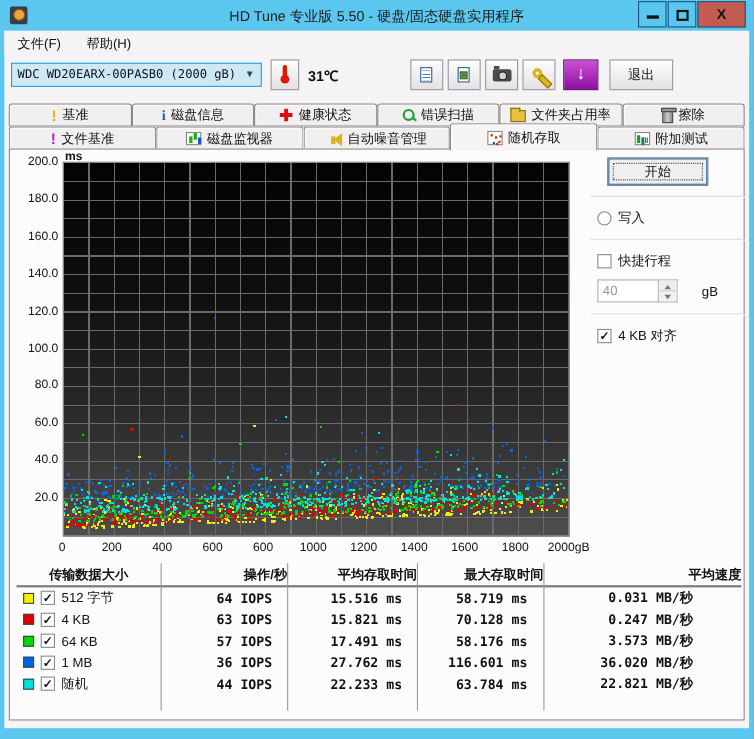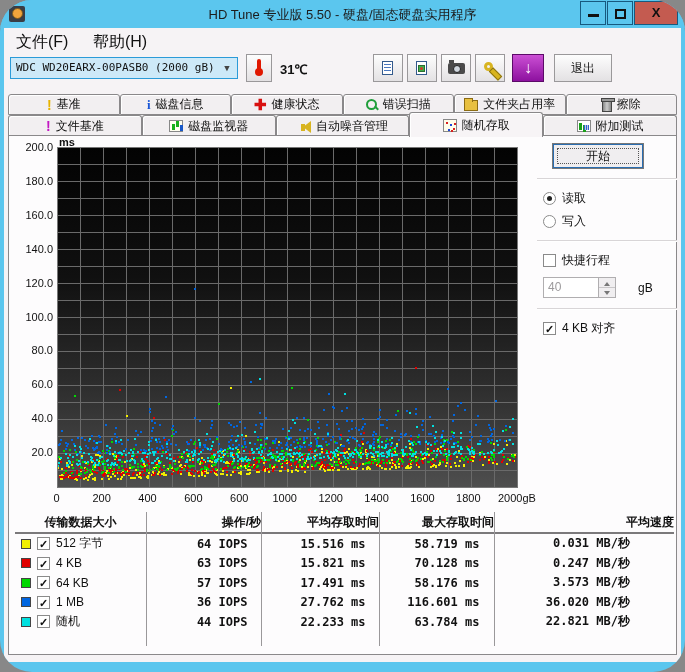--- a/index.html
+++ b/index.html
@@ -1,32 +1,32 @@
 <!DOCTYPE html>
 <html><head>
 <meta charset="utf-8">
 <style>
   * { margin:0; padding:0; box-sizing:border-box; }
   html,body { background:#888; }
   body { font-family:"Liberation Sans", sans-serif; }
-  .window { position:relative; width:685px; height:672px; background:#5bc6ee; overflow:hidden;border-radius:32px; }
+  .window { position:relative; width:685px; height:672px; background:#5bc6ee; overflow:hidden; }
   
   .titlebar { position:absolute; top:0; left:0; width:685px; height:28px; background:#5bc6ee; }
   .title-icon { position:absolute; left:9px; top:6px; width:16px; height:16px; background:#3a3d45; border-radius:2px; }
   .title-icon::before { content:""; position:absolute; left:3px; top:2px; width:9px; height:9px; border-radius:50%; background:#f0a43c; border:1px solid #7a5a20; }
   .title-text { position:absolute; top:6px; left:0; width:100%; text-align:center; font-size:13px; color:#1c1c1c; }
   .winbtn { position:absolute; top:1px; height:24px; border:1px solid #17597f; background:#5bc6ee; text-align:center; }
   .btn-min { left:580px; width:26px; }
   .btn-max { left:607px; width:26px; }
   .btn-close { left:634px; width:44px; background:#c45b50; font-weight:bold; font-size:13px; color:#111; line-height:22px; }
   .glyph-min { position:absolute; left:7px; top:12px; width:11px; height:3px; background:#111; }
   .glyph-max { position:absolute; left:7px; top:7px; width:11px; height:10px; border:2px solid #111; }
   
   .client { position:absolute; top:28px; left:4px; width:677px; height:634px; background:#f6f3f5; }
-  .menubar { position:absolute; top:0; left:0; width:100%; height:22px; background:#f6f3f5; font-size:16px; }
+  .menubar { position:absolute; top:0; left:0; width:100%; height:22px; background:#f6f3f5; font-size:12px; }
   .menu-item { display:inline-block; padding:4px 8px 0 8px; margin-left:4px; color:#111; }
   
   .toolbar { position:absolute; top:22px; left:0; width:100%; height:44px; }
   .combo { position:absolute; left:6px; top:7px; width:228px; height:22px; border:1px solid #2b9bd8; background:#cde9f8; font-family:"DejaVu Sans Mono", monospace; font-size:11px; line-height:20px; padding-left:5px; color:#111; }
   .combo-arrow { position:absolute; right:2px; top:2px; width:16px; height:16px; color:#444; font-size:9px; text-align:center; line-height:16px; }
   .tbtn { position:absolute; top:4px; height:28px; background:linear-gradient(#fdfdfd,#e3e1e3); border:1px solid #9a989a; }
   .therm-btn { left:242px; width:26px; }
   .therm { position:absolute; left:10px; top:4px; width:4px; height:14px; background:#e01800; border-radius:2px; }
   .therm::after { content:""; position:absolute; left:-2px; bottom:-3px; width:8px; height:8px; background:#e01800; border-radius:50%; }
   .temp-label { position:absolute; left:276px; top:10px; font-size:13px; font-weight:bold; color:#111; }
@@ -2235,24 +2235,20 @@
           <div class="xtick" style="top: 356px; left: 355.3px;">1400</div>
           <div class="xtick" style="top: 356px; left: 401.2px;">1600</div>
           <div class="xtick" style="top: 356px; left: 447.1px;">1800</div>
           <div class="xtick" style="top: 356px; left: 489px;">2000gB</div>
         </div>
 
       <div class="rpanel">
         <div class="start-btn">开始</div>
         <div class="sep"></div>
         <div class="ctl-row">
-          <div class="radio sel"></div>
-          <span>读取</span>
-        </div>
-        <div class="ctl-row">
           <div class="radio"></div>
           <span>写入</span>
         </div>
         <div class="sep"></div>
         <div class="ctl-row">
           <div class="cb"></div>
           <span>快捷行程</span>
         </div>
         <div class="spin-wrap">
           <div class="spin-box">40</div>

